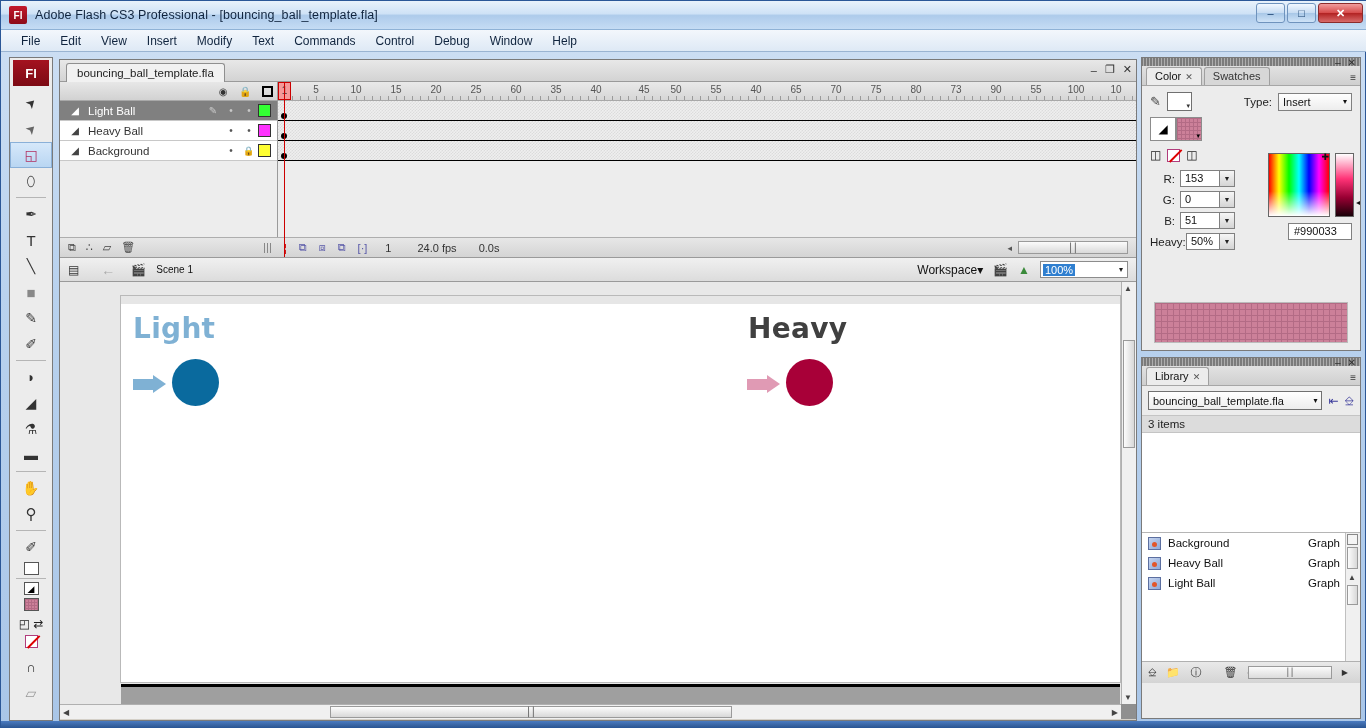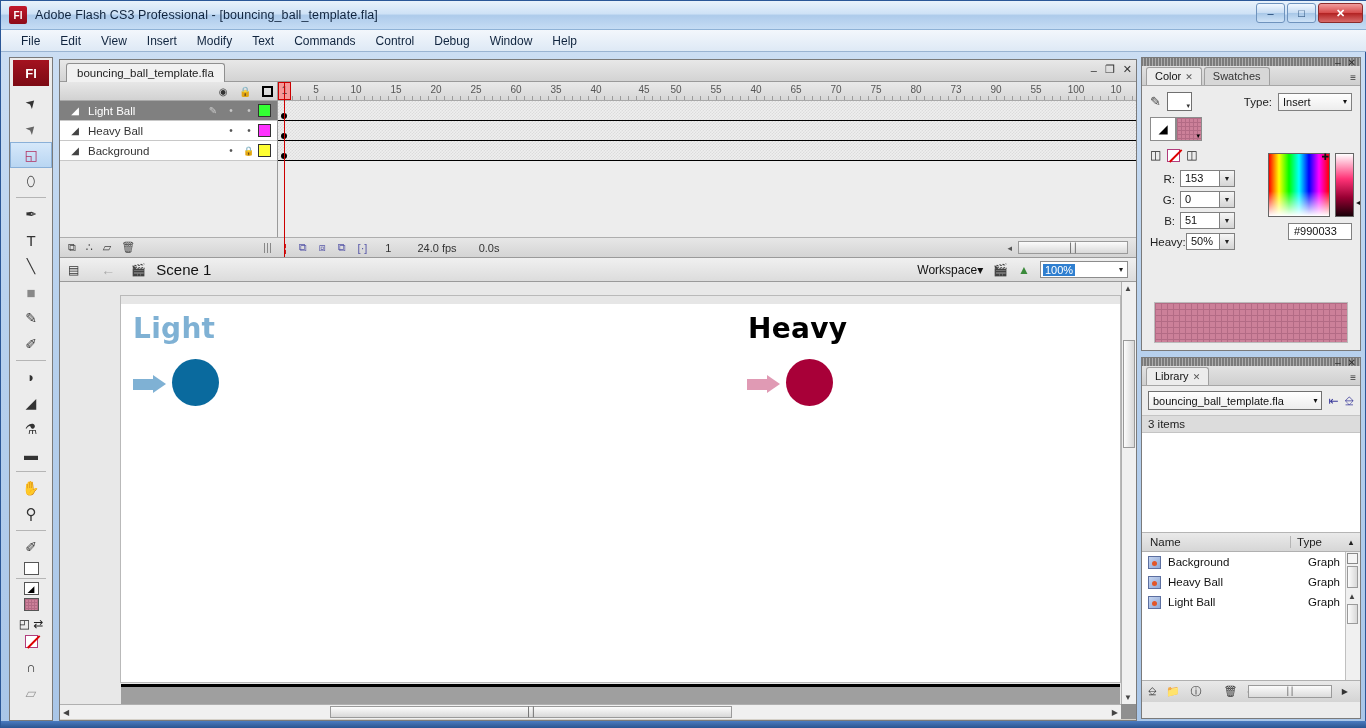--- a/index.html
+++ b/index.html
@@ -191,21 +191,21 @@
   .ts-arrow { position: absolute; right: 124px; font-size: 9px; color: #555; }
 
   
   .editbar {
     height: 24px; background: linear-gradient(180deg,#f0f0f0,#dcdcdc);
     border-bottom: 1px solid #9a9a9a;
     display: flex; align-items: center; padding: 0 8px; gap: 10px;
     position: relative;
   }
   .eb-icon { font-size: 12px; color: #333; }
-  .eb-scene { font-size: 15px; color: #111; }
+  .eb-scene { font-size: 10px; color: #111; }
   .eb-right { position: absolute; right: 8px; display: flex; align-items: center; gap: 10px; }
   .workspace-btn { font-size: 12px; color: #111; }
   .zoom-combo {
     width: 88px; height: 17px; border: 1px solid #8c8c8c; background: #fff;
     display: flex; align-items: center; position: relative;
   }
   .zoom-val { background: #2f7fd0; color: #fff; font-size: 11px; padding: 0 2px; margin-left: 2px; }
   .zoom-arrow { position: absolute; right: 4px; font-size: 8px; color: #222; }
 
   
@@ -757,21 +757,21 @@
         <div class="stage-white">
           <div class="stage-banner"></div>
 
           <div class="lbl" style="left:12px; top:16px; color:#7fb1d4">Light</div>
           <div class="arrow" style="left:12px; top:79px;">
             <div class="shaft" style="background:#7fb1d4"></div>
             <div class="head" style="border-left:13px solid #7fb1d4"></div>
           </div>
           <div class="ball" style="left:51px; top:63px; width:47px; height:47px; background:#0a6a9e"></div>
 
-          <div class="lbl" style="left:627px; top:16px; color:#000000">Heavy</div>
+          <div class="lbl" style="left:627px; top:16px; color:#404040">Heavy</div>
           <div class="arrow" style="left:626px; top:79px;">
             <div class="shaft" style="background:#e09ab4"></div>
             <div class="head" style="border-left:13px solid #e09ab4"></div>
           </div>
           <div class="ball" style="left:665px; top:63px; width:47px; height:47px; background:#a80038"></div>
 
           <div class="stage-bottomstrip"></div>
         </div>
       </div>
 
@@ -889,25 +889,20 @@
           <span>bouncing_ball_template.fla</span>
           <span class="car">▾</span>
         </span>
         <span class="lib-ic">⇤</span>
         <span class="lib-ic">⎒</span>
       </div>
 
       <div class="lib-count">3 items</div>
       <div class="lib-preview"></div>
 
-      <div class="lib-colhead">
-        <span class="c-name">Name</span>
-        <span class="c-type">Type</span>
-        <span class="c-sort">▴</span>
-      </div>
 
       <div class="lib-list">
         <div class="lib-row">
           <span class="lib-sym"></span>
           <span class="r-name">Background</span>
           <span class="r-type">Graph</span>
         </div>
         <div class="lib-row">
           <span class="lib-sym"></span>
           <span class="r-name">Heavy Ball</span>

